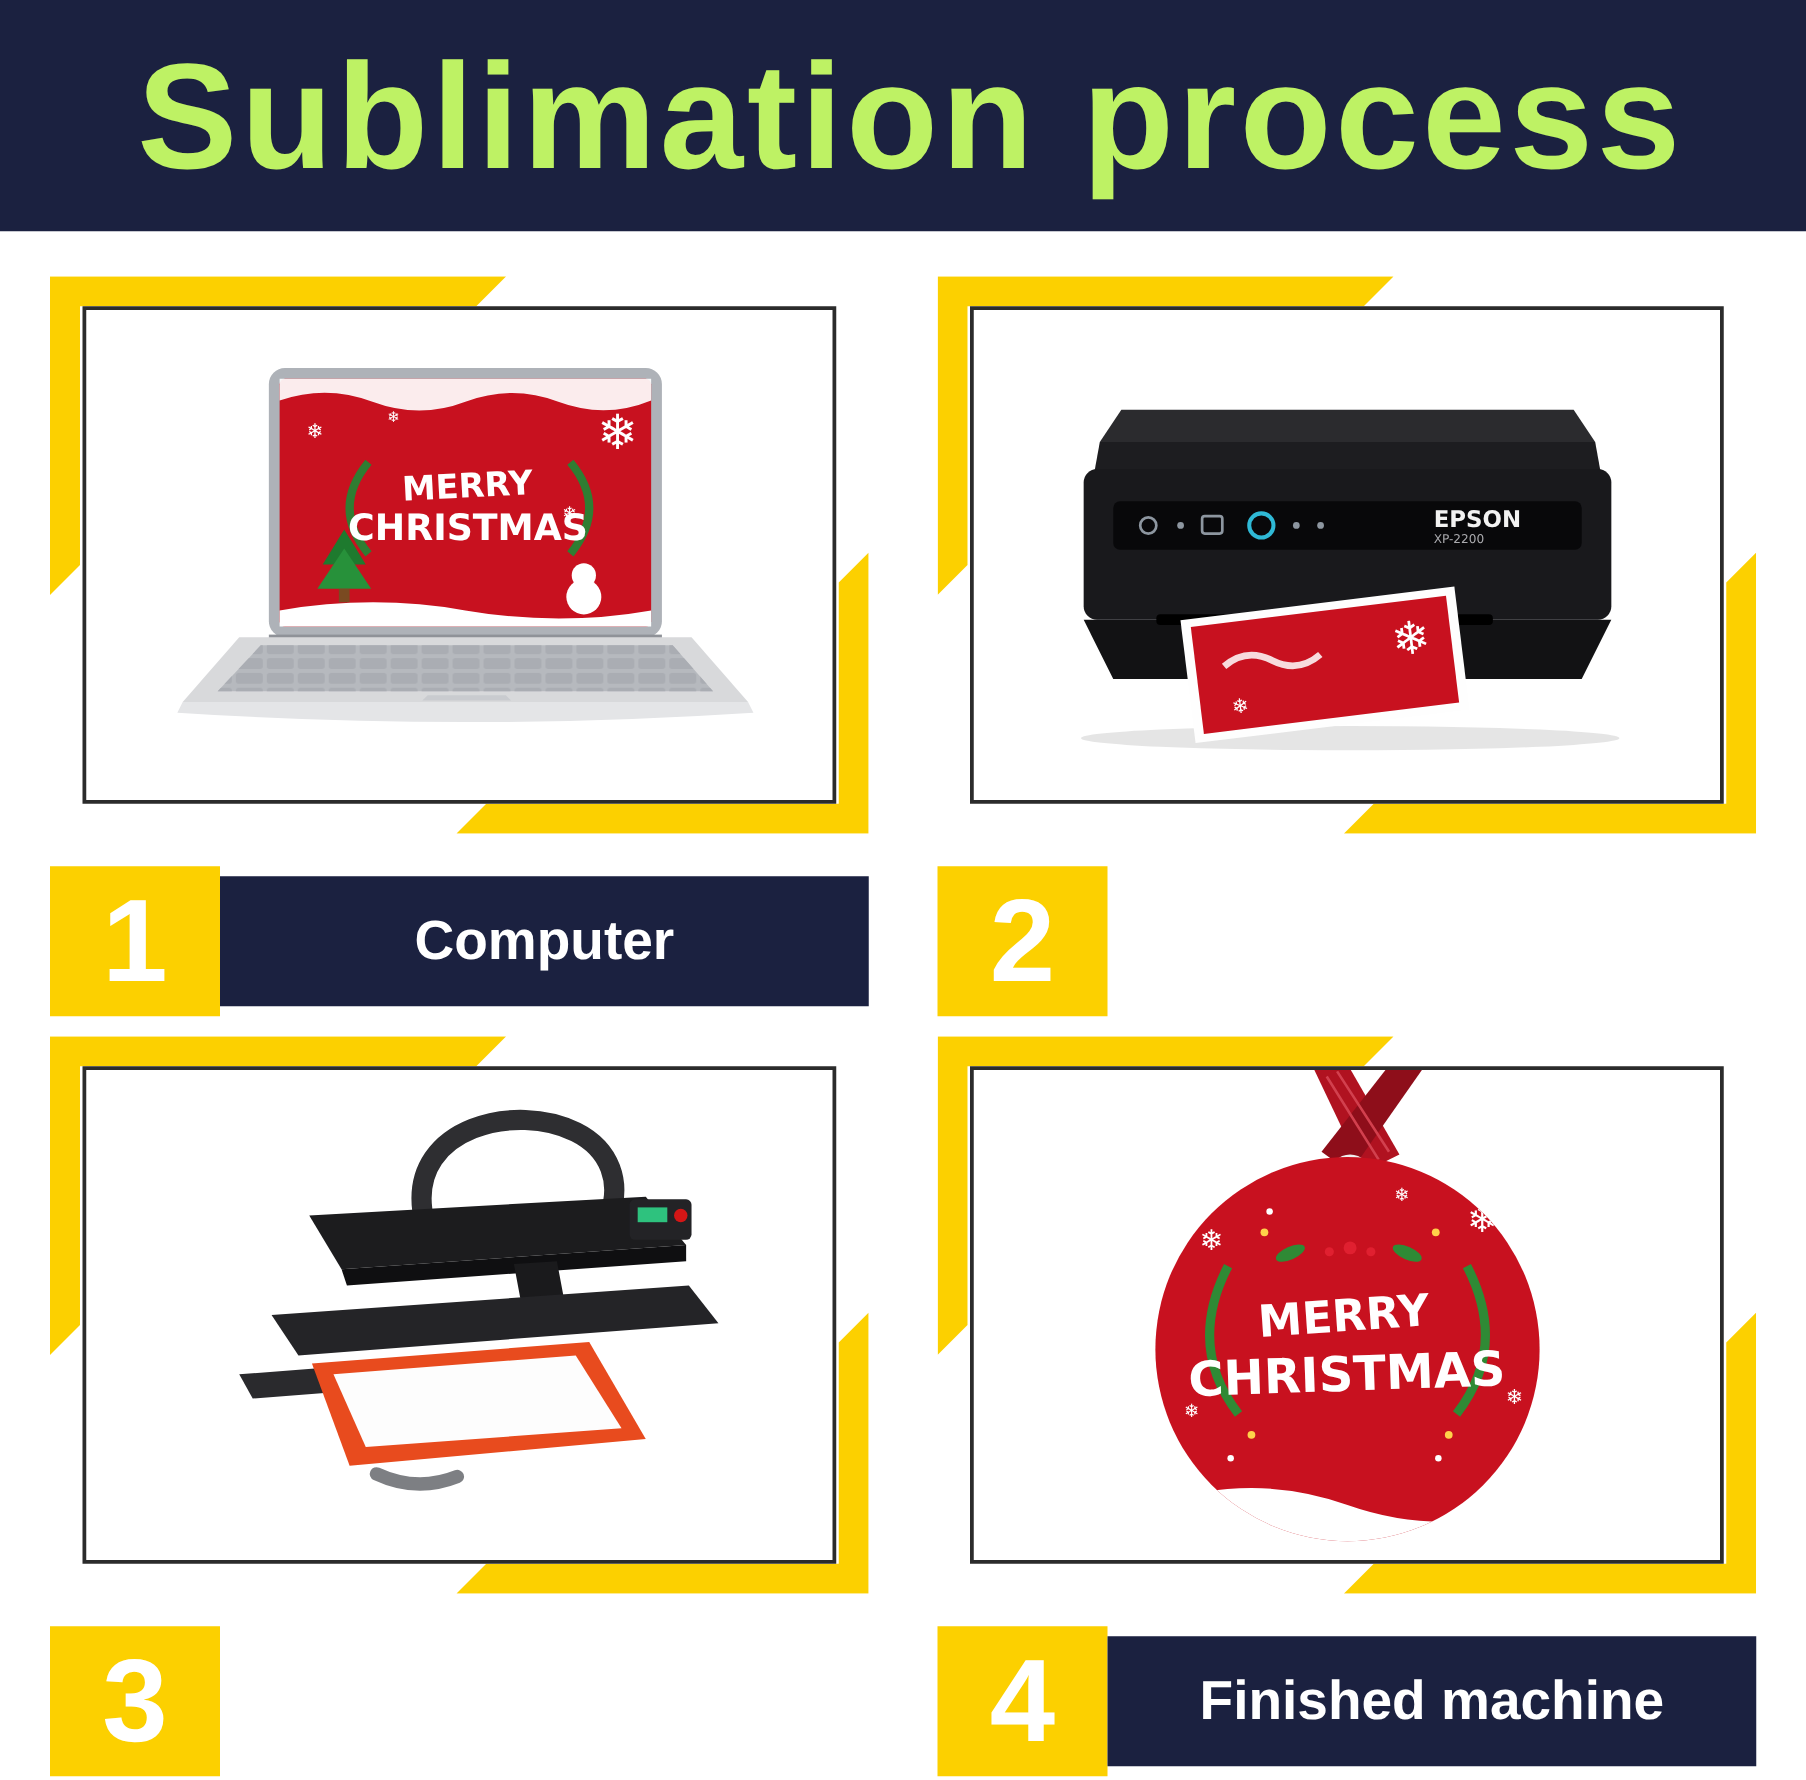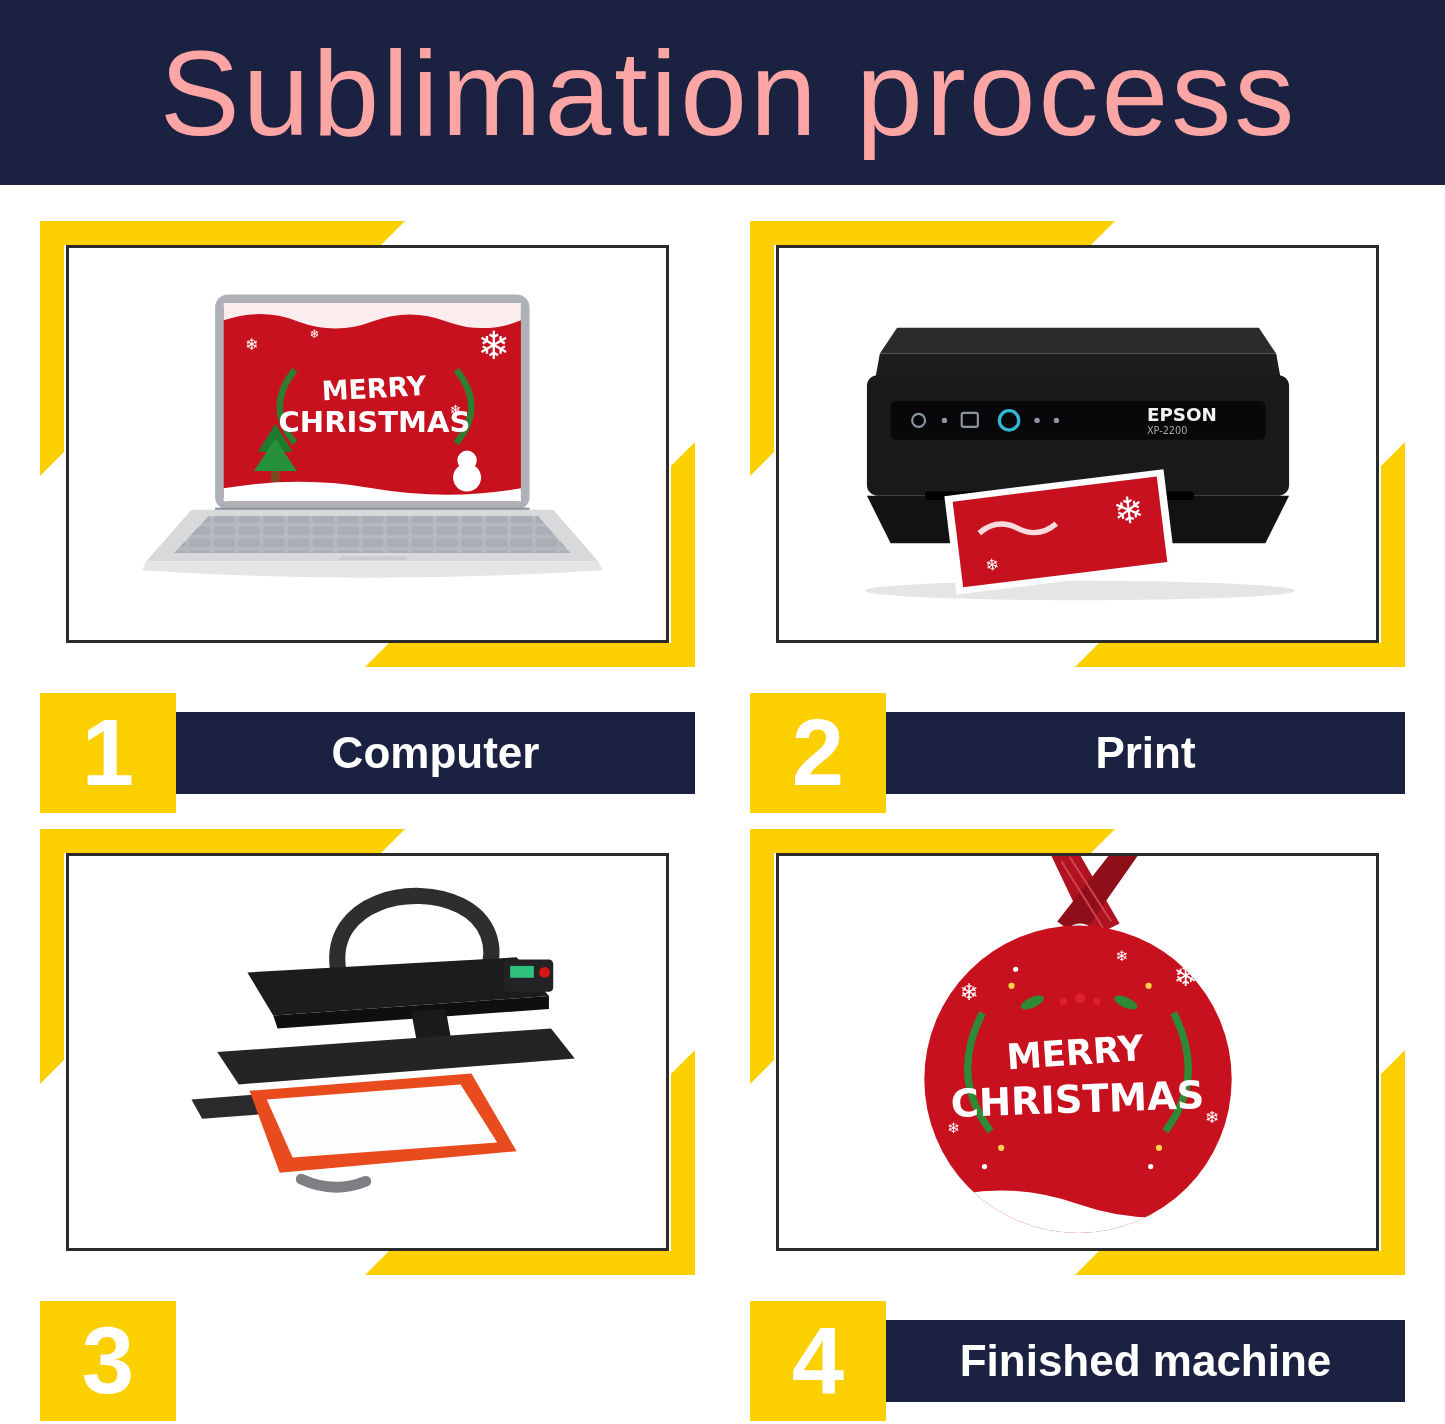--- a/index.html
+++ b/index.html
@@ -11,23 +11,23 @@
     overflow:hidden;
   }
   .header {
     height:185px;
     background:#1b2140;
     display:flex;
     align-items:center;
     justify-content:center;
   }
   .header h1 {
-    color:#fca5a5;
+    color:#bef264;
     font-size:120px;
-    font-weight:400;
+    font-weight:700;
     letter-spacing:3px;
     white-space:nowrap;
     margin-left:12px;
   }
   .grid {
     display:grid;
     grid-template-columns:1fr 1fr;
     column-gap:55px;
     row-gap:16px;
     padding:36px 40px 0 40px;
@@ -74,21 +74,21 @@
     color:#ffffff;
     font-size:94px;
     font-weight:700;
     display:flex;
     align-items:center;
     justify-content:center;
     flex:0 0 136px;
   }
   .labelbar {
     flex:1;
-    height:82px;
+    height:104px;
     background:#1b2140;
     color:#ffffff;
     font-size:44px;
     font-weight:700;
     display:flex;
     align-items:center;
     justify-content:center;
     white-space:nowrap;
   }
   svg text { font-family:"DejaVu Sans", sans-serif; }
@@ -185,21 +185,20 @@
             <rect x="149" y="212" width="191" height="80" fill="#c8111f"></rect>
             <path d="M170,244 q18,-12 36,0 q18,12 36,0" stroke="rgba(255,255,255,0.85)" stroke-width="5" fill="none"></path>
             <text x="296" y="252" font-size="34" fill="#ffffff">❄</text>
             <text x="172" y="280" font-size="15" fill="#ffffff">❄</text>
           </g>
         </svg>
       </div>
     </div>
     <div class="label-row">
       <div class="numbox">2</div>
-      <div class="labelbar">Print</div>
     </div>
   </div>
 
   <div class="panel">
     <div class="figwrap">
       <div class="corner corner-tl"></div>
       <div class="corner corner-br"></div>
       <div class="imgbox">
         <svg viewBox="0 0 520 340" width="560">
           <g>

